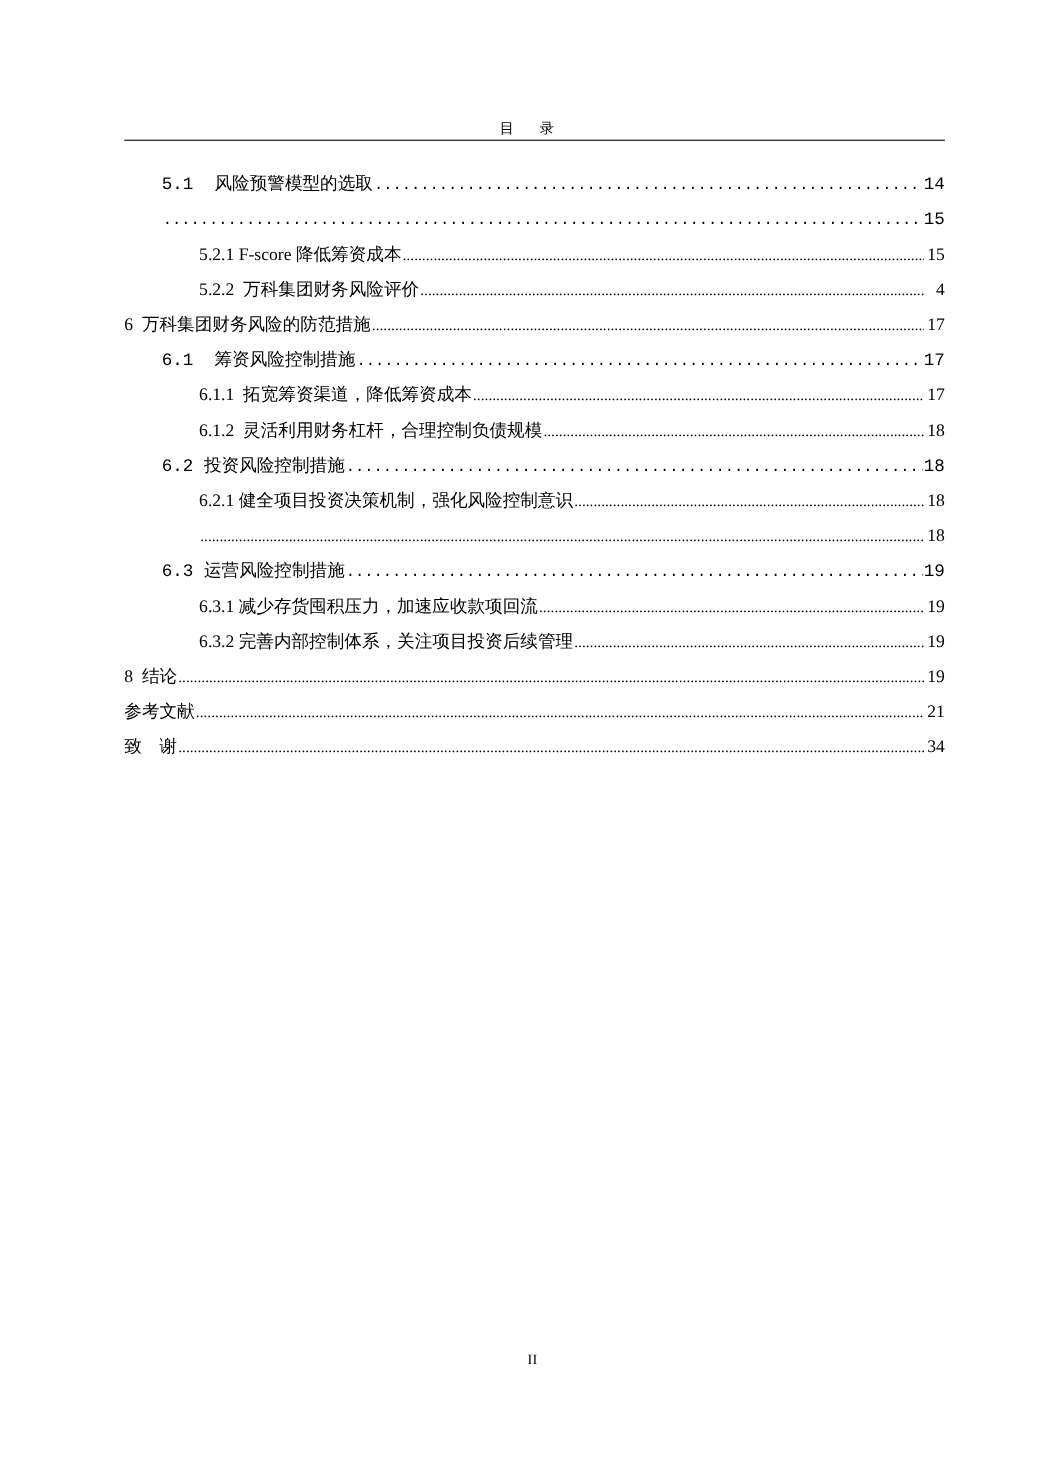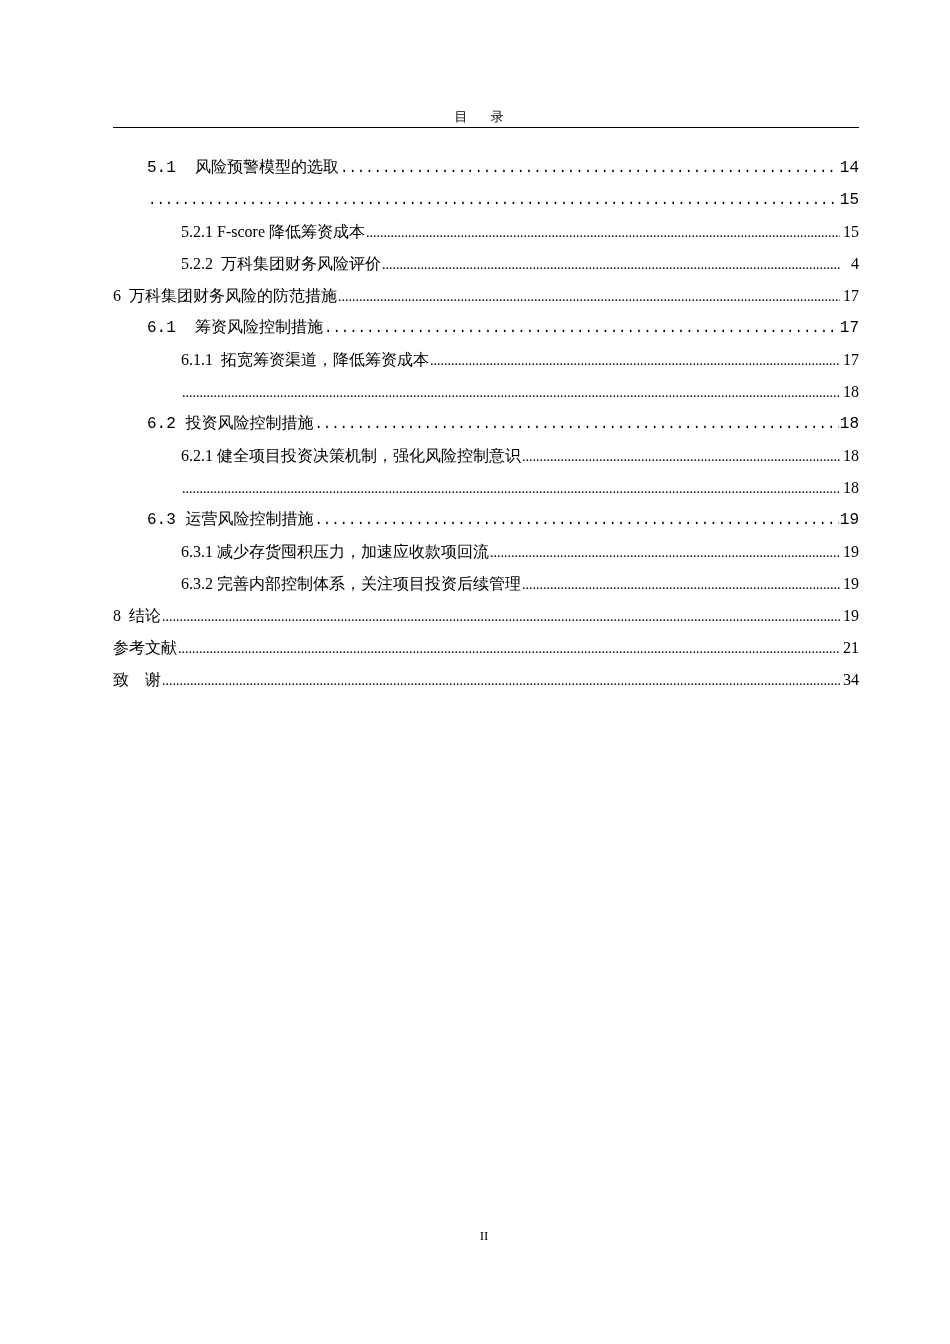--- a/index.html
+++ b/index.html
@@ -70,20 +70,21 @@
     <span class="toc-label">6.1  筹资风险控制措施</span>
     <span class="toc-leader"></span>
     <span class="toc-page">17</span>
   </div>
   <div class="toc-row l3">
     <span class="toc-label">6.1.1  拓宽筹资渠道，降低筹资成本</span>
     <span class="toc-leader"></span>
     <span class="toc-page">17</span>
   </div>
   <div class="toc-row l3">
+    <span class="toc-label">6.1.2  灵活利用财务杠杆，合理控制负债规模</span>
     <span class="toc-leader"></span>
     <span class="toc-page">18</span>
   </div>
   <div class="toc-row l2">
     <span class="toc-label">6.2 投资风险控制措施</span>
     <span class="toc-leader"></span>
     <span class="toc-page">18</span>
   </div>
   <div class="toc-row l3">
     <span class="toc-label">6.2.1 健全项目投资决策机制，强化风险控制意识</span>

